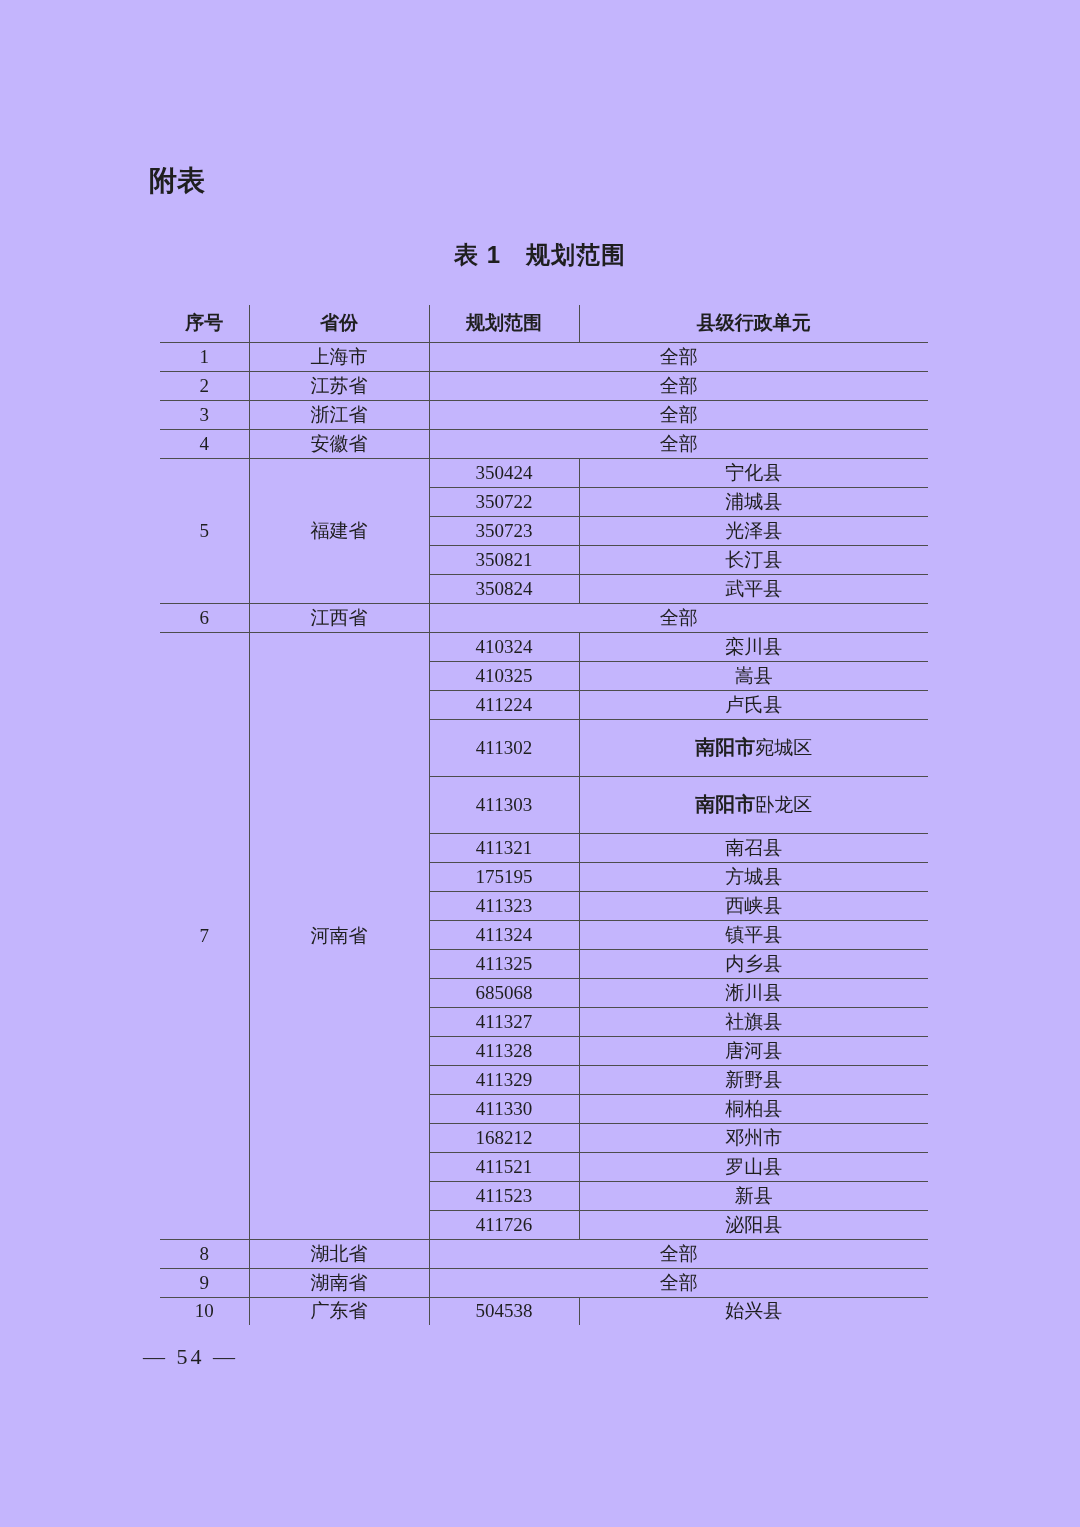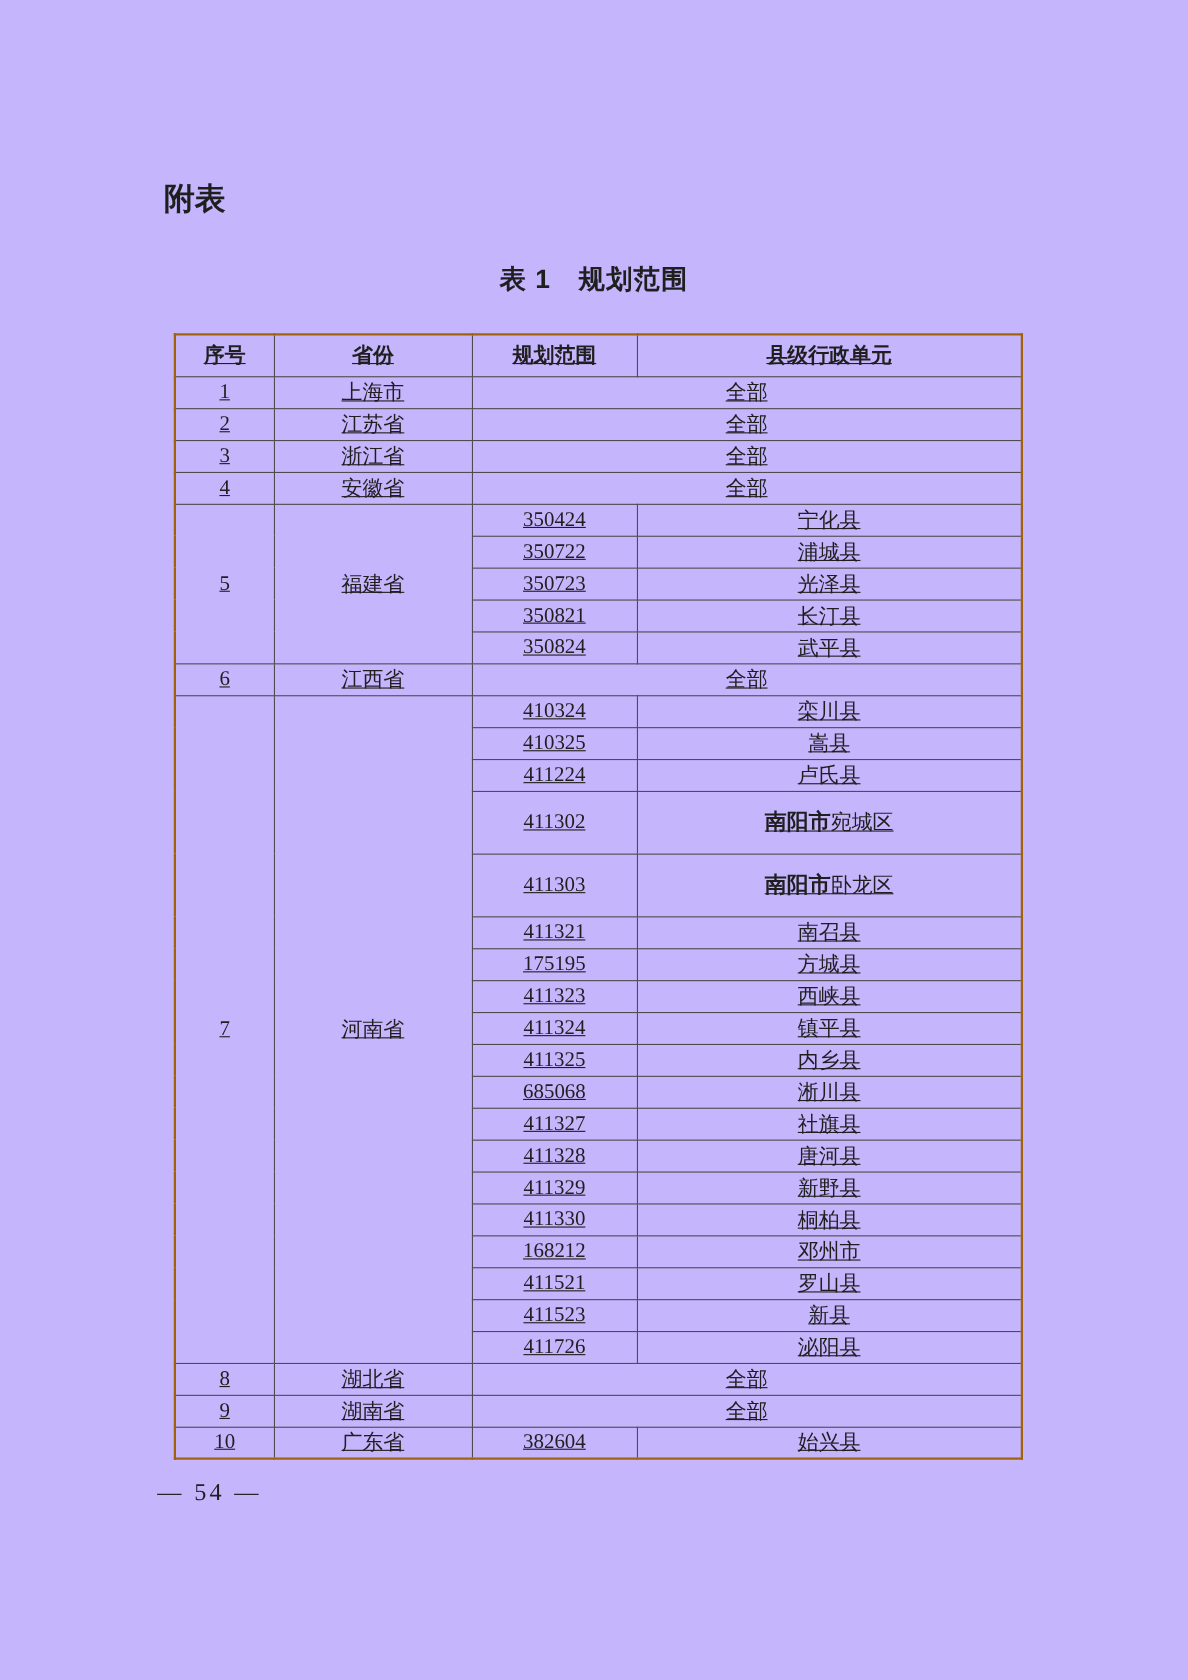--- a/index.html
+++ b/index.html
@@ -37,22 +37,21 @@
     line-height: 28px;
     letter-spacing: 1px;
   }
   table.scope-table {
     position: absolute;
     left: 158px;
     top: 303px;
     width: 770px;
     border-collapse: collapse;
     table-layout: fixed;
-    border: 2px solid #a16207;
-    text-decoration: underline;
+    border: 2px solid #c4b5fd;
   }
   .scope-table th,
   .scope-table td {
     border: 1px solid #4d4d4d;
     text-align: center;
     vertical-align: middle;
     padding: 0;
     font-size: 19px;
     color: #1f1f1f;
     overflow: hidden;
@@ -233,21 +232,21 @@
           <td colspan="2">全部</td>
         </tr>
         <tr>
           <td rowspan="1">9</td>
           <td rowspan="1">湖南省</td>
           <td colspan="2">全部</td>
         </tr>
         <tr>
           <td rowspan="1">10</td>
           <td rowspan="1">广东省</td>
-          <td>382604</td>
+          <td>504538</td>
           <td>始兴县</td>
         </tr>
       </tbody>
   </table>
 
   <div class="page-footer">— 54 —</div>
 
 </div>
 
 </body></html>

